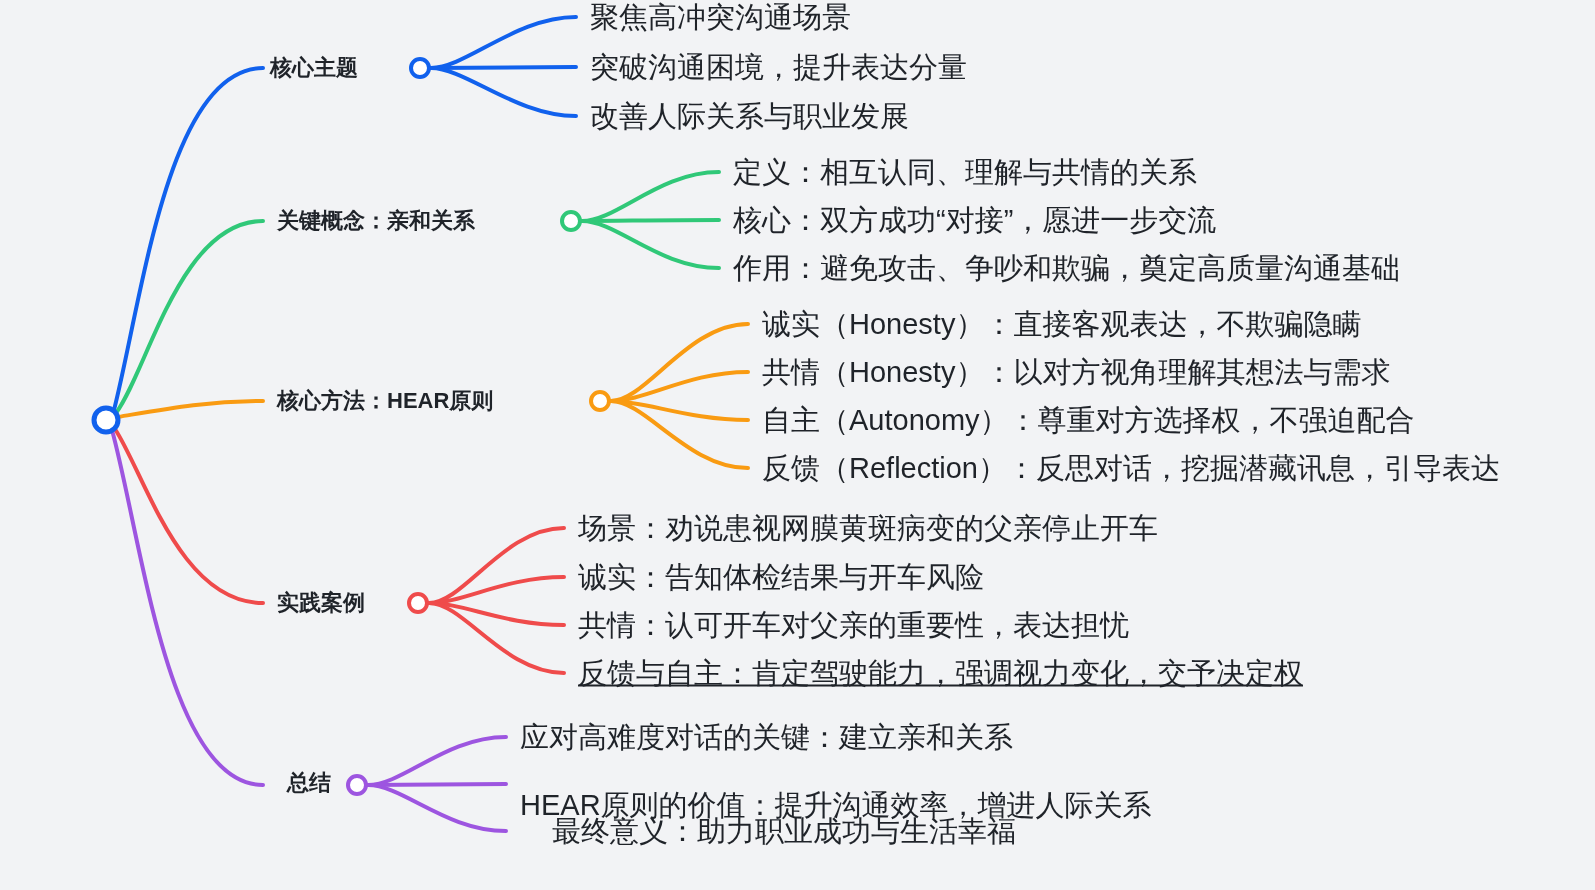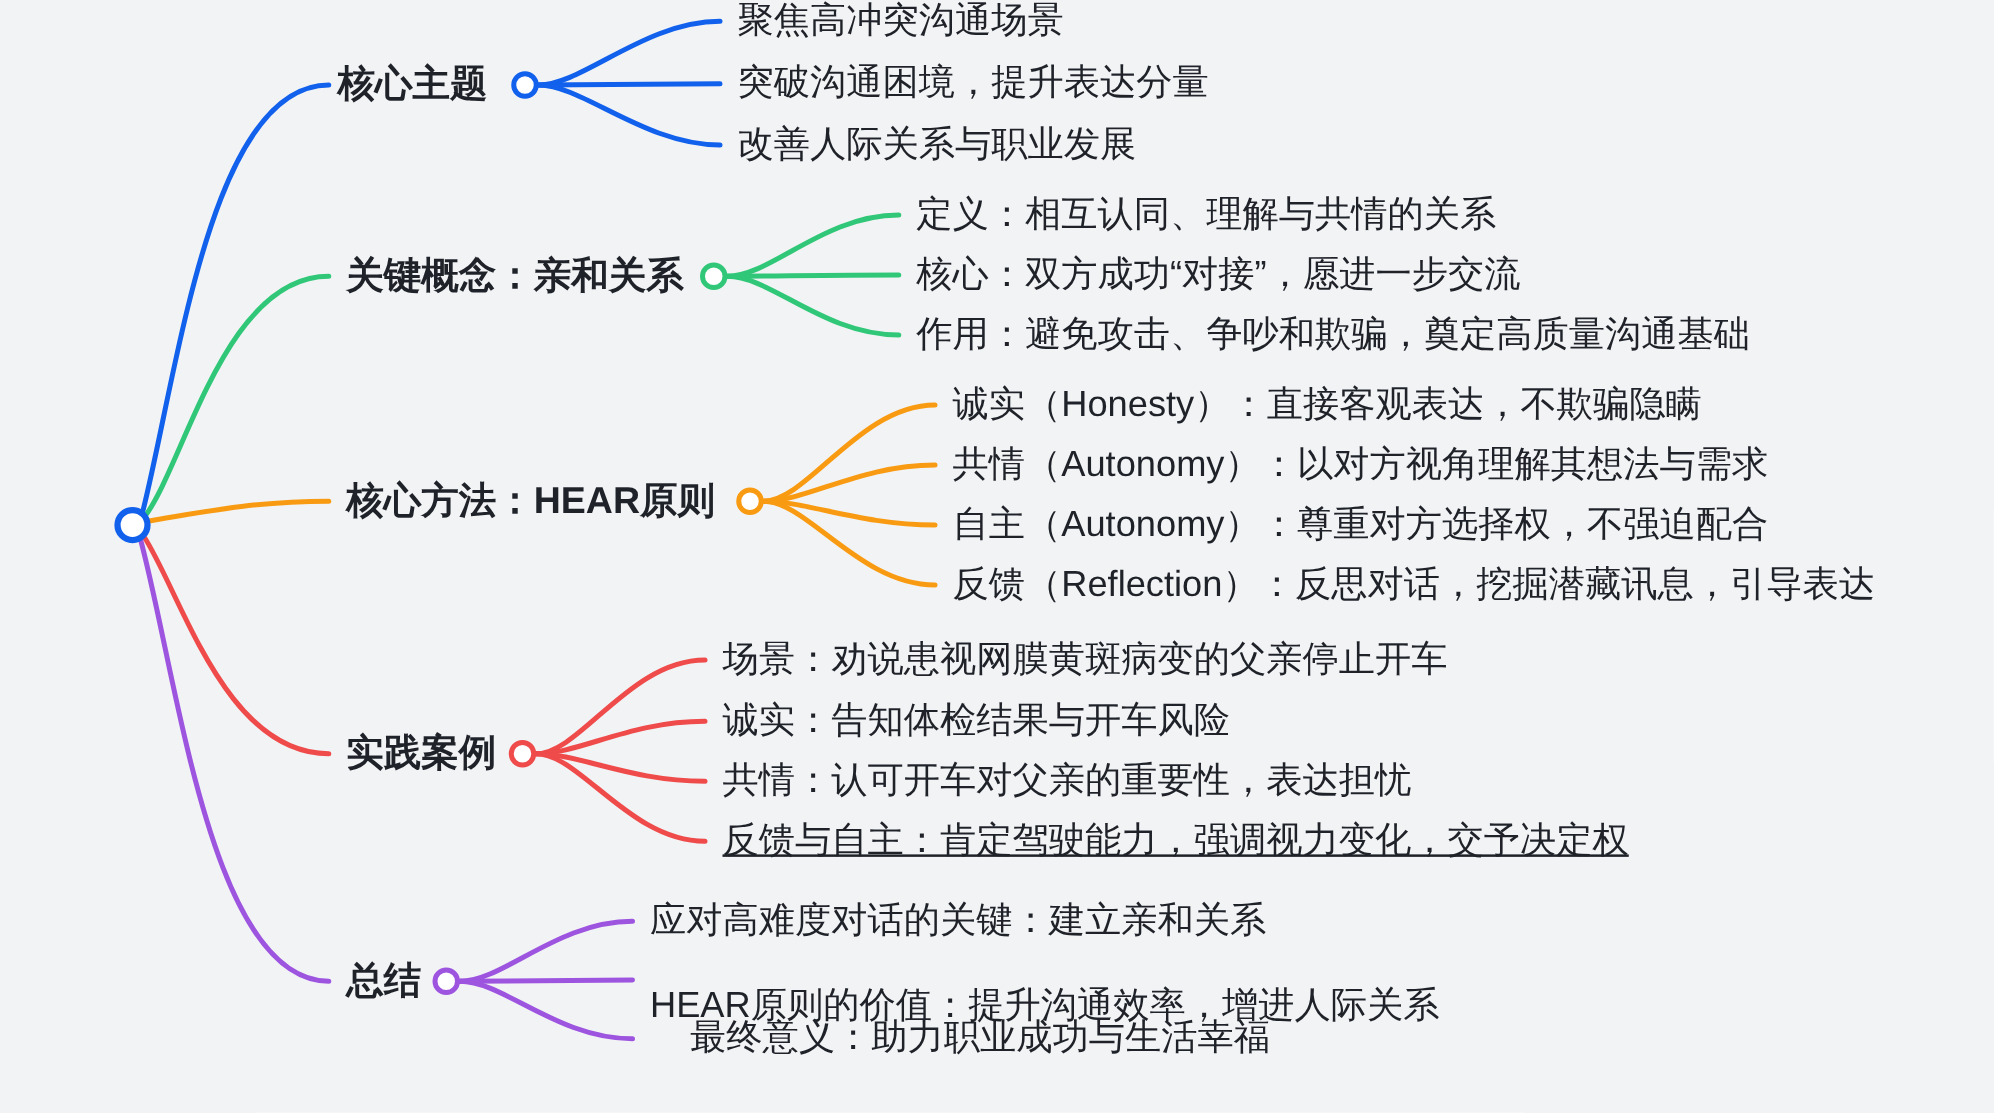--- a/index.html
+++ b/index.html
@@ -8,21 +8,21 @@
     width:1595px;height:890px;
     background:#f2f3f5;
     overflow:hidden;
     font-family:"Liberation Sans","DejaVu Sans",sans-serif;
     color:#1f2329;
   }
   svg.connectors{position:absolute;left:0;top:0;}
   .branch-label{
     position:absolute;
     transform:translateY(-50%);
-    font-size:30px;
+    font-size:22px;
     font-weight:bold;
     white-space:nowrap;
     line-height:1;
   }
   .child-topic{
     position:absolute;
     transform:translateY(-50%);
     font-size:29px;
     font-weight:400;
     white-space:nowrap;
@@ -72,32 +72,32 @@
     <circle class="node-circle" cx="571" cy="221" r="9" stroke="#30c878"></circle>
     <circle class="node-circle" cx="600" cy="401" r="9" stroke="#f99b12"></circle>
     <circle class="node-circle" cx="418" cy="603" r="9" stroke="#ef4b4b"></circle>
     <circle class="node-circle" cx="357" cy="785" r="9" stroke="#9d55e0"></circle>
   </svg>
 
   <div class="branch-label" style="left:270px;top:68px;">核心主题</div>
   <div class="branch-label" style="left:277px;top:221px;">关键概念：亲和关系</div>
   <div class="branch-label" style="left:277px;top:401px;">核心方法：HEAR原则</div>
   <div class="branch-label" style="left:277px;top:603px;">实践案例</div>
-  <div class="branch-label" style="left:277px;top:785px;">总结</div>
+  <div class="branch-label" style="left:287px;top:785px;font-family:Liberation Mono, monospace;">总结</div>
 
   <div class="child-topic" style="left:590px;top:17px;">聚焦高冲突沟通场景</div>
   <div class="child-topic" style="left:590px;top:67px;">突破沟通困境，提升表达分量</div>
   <div class="child-topic" style="left:590px;top:116px;">改善人际关系与职业发展</div>
 
   <div class="child-topic" style="left:733px;top:172px;">定义：相互认同、理解与共情的关系</div>
   <div class="child-topic" style="left:733px;top:220px;">核心：双方成功“对接”，愿进一步交流</div>
   <div class="child-topic" style="left:733px;top:268px;">作用：避免攻击、争吵和欺骗，奠定高质量沟通基础</div>
 
   <div class="child-topic" style="left:762px;top:324px;">诚实（Honesty）：直接客观表达，不欺骗隐瞒</div>
-  <div class="child-topic" style="left:762px;top:372px;">共情（Autonomy）：以对方视角理解其想法与需求</div>
+  <div class="child-topic" style="left:762px;top:372px;">共情（Honesty）：以对方视角理解其想法与需求</div>
   <div class="child-topic" style="left:762px;top:420px;">自主（Autonomy）：尊重对方选择权，不强迫配合</div>
   <div class="child-topic" style="left:762px;top:468px;">反馈（Reflection）：反思对话，挖掘潜藏讯息，引导表达</div>
 
   <div class="child-topic" style="left:578px;top:528px;">场景：劝说患视网膜黄斑病变的父亲停止开车</div>
   <div class="child-topic" style="left:578px;top:577px;">诚实：告知体检结果与开车风险</div>
   <div class="child-topic" style="left:578px;top:625px;">共情：认可开车对父亲的重要性，表达担忧</div>
   <div class="child-topic" style="left:578px;top:673px;text-decoration:underline;">反馈与自主：肯定驾驶能力，强调视力变化，交予决定权</div>
 
   <div class="child-topic" style="left:520px;top:737px;">应对高难度对话的关键：建立亲和关系</div>
   <div class="child-topic" style="left:520px;top:784px;margin-top:21px;">HEAR原则的价值：提升沟通效率，增进人际关系</div>

